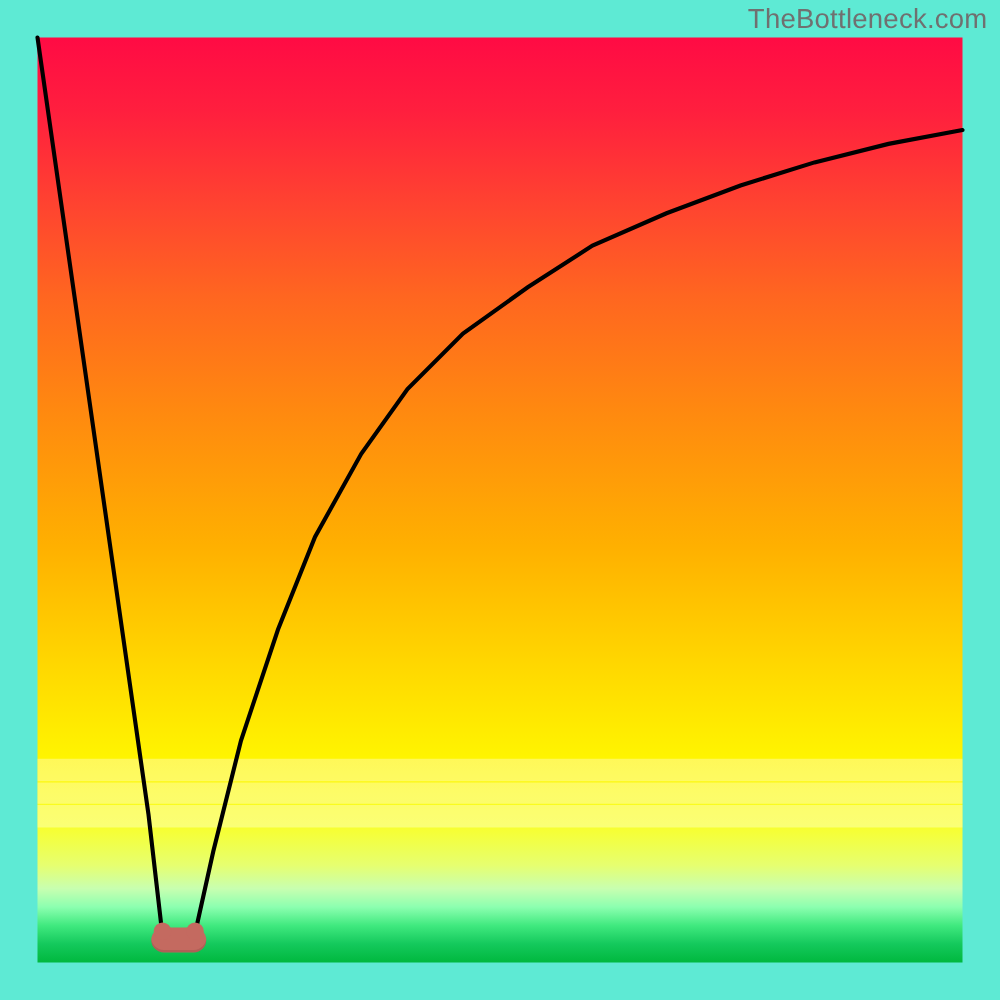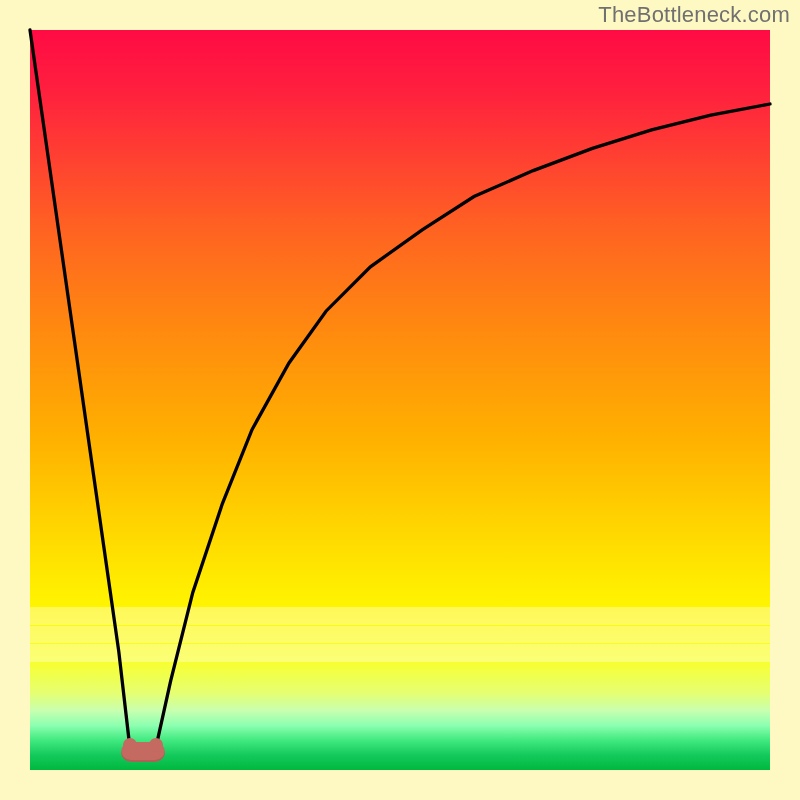--- a/index.html
+++ b/index.html
@@ -9,21 +9,21 @@
     height: 800px;
     background: #000;
     overflow: hidden;
   }
   .frame {
     position: absolute;
     top: 0;
     left: 0;
     width: 800px;
     height: 800px;
-    background: #fef9c3;
+    background: #5eead4;
     text-decoration: underline;
   }
   .plot-area {
     position: absolute;
     top: 30px;
     left: 30px;
     width: 740px;
     height: 740px;
     background: linear-gradient(to bottom,
       #ff0b44 0%,

